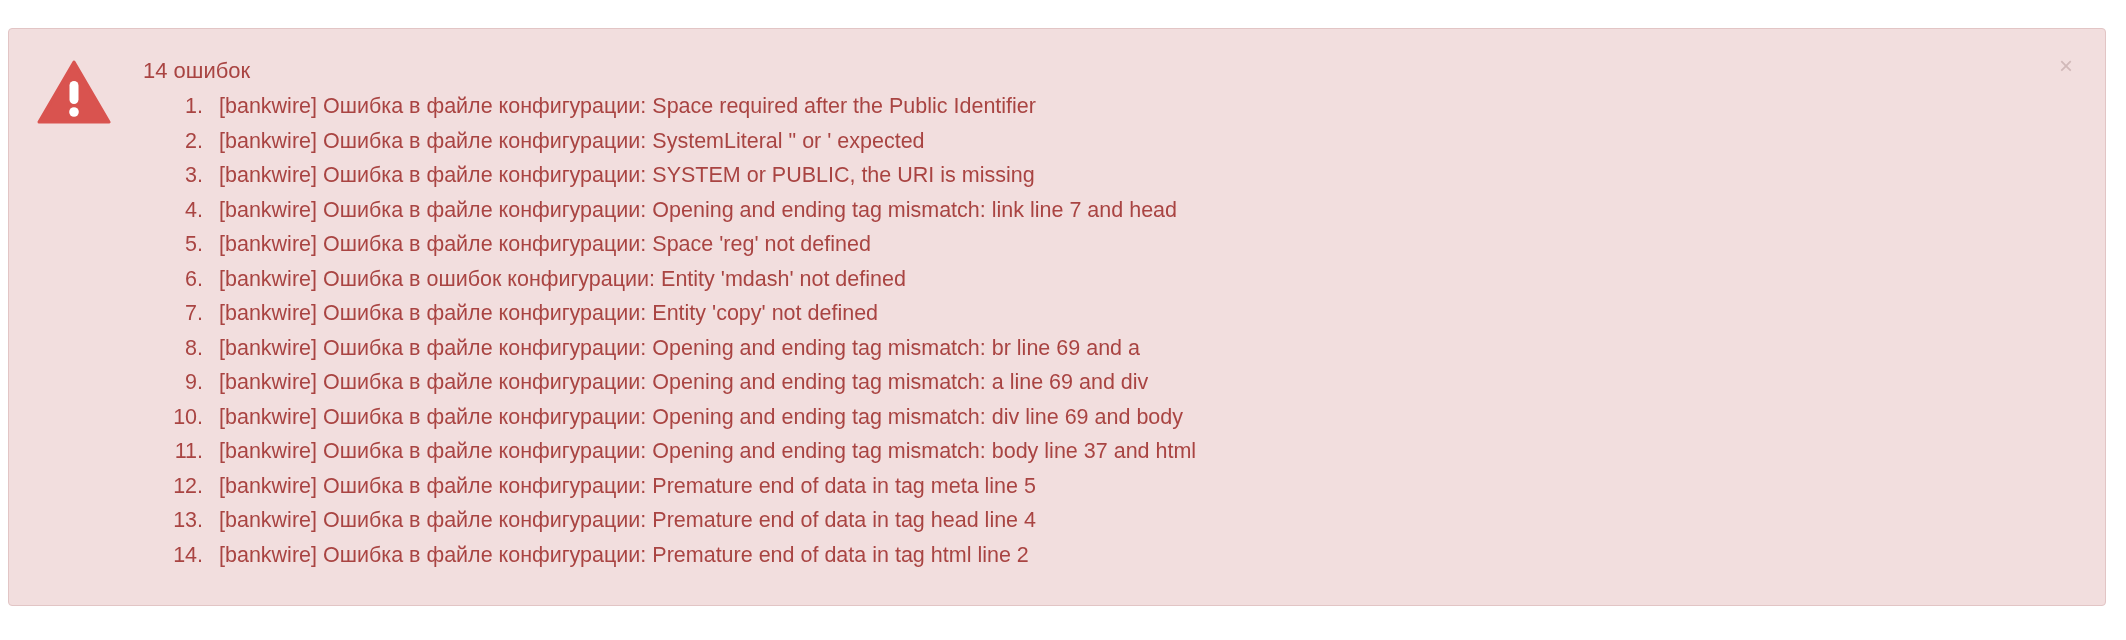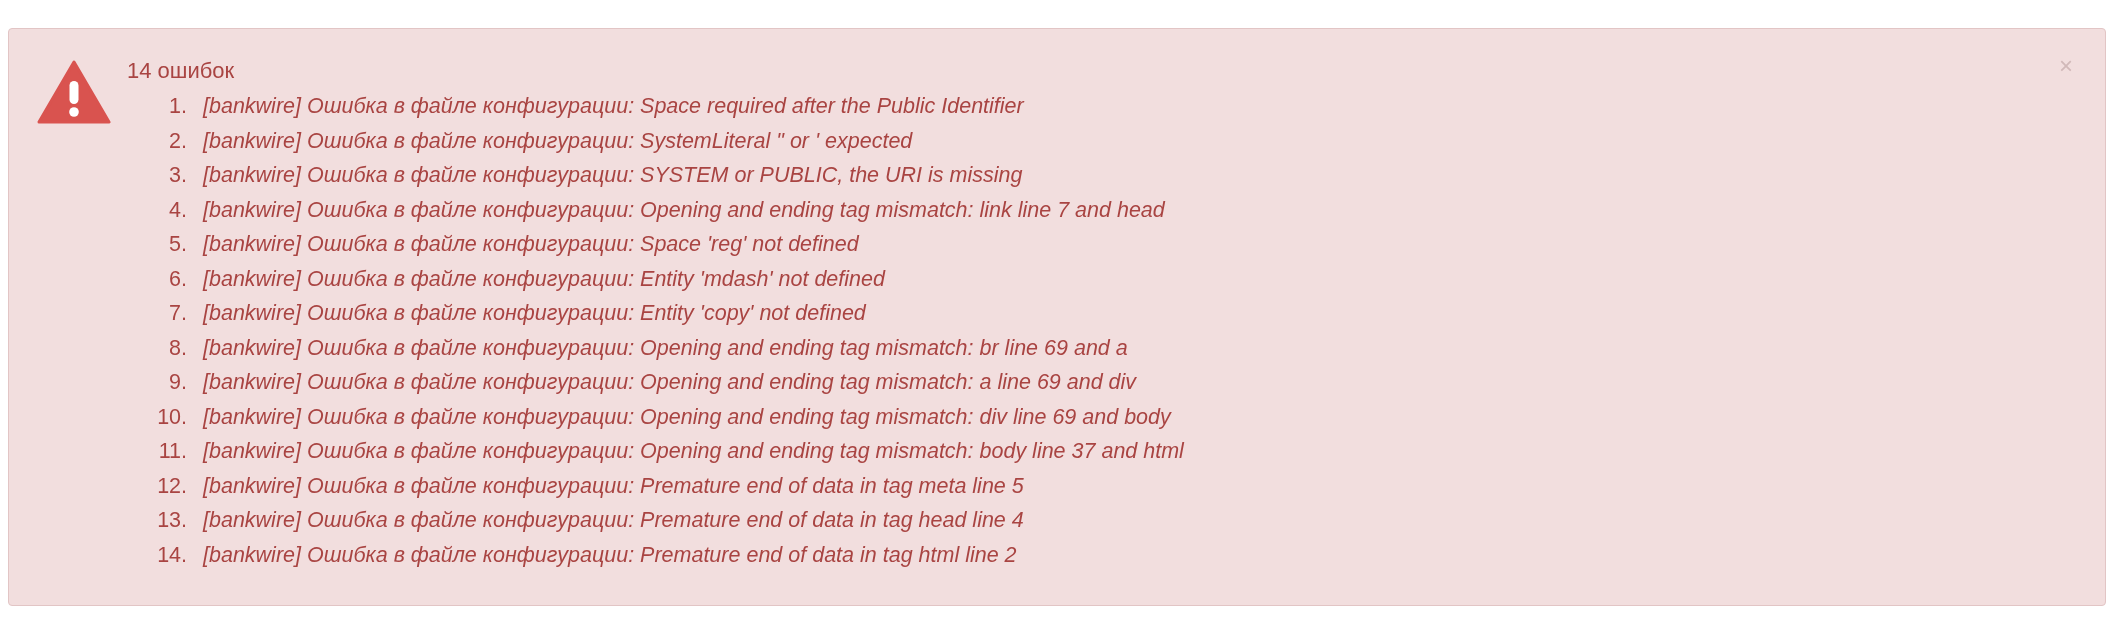--- a/index.html
+++ b/index.html
@@ -29,20 +29,21 @@
     padding: 0;
   }
 
   .alert-inner {
     position: relative;
     height: 100%;
     box-sizing: border-box;
     padding: 26px 30px 20px 28px;
     display: flex;
     align-items: flex-start;
+    gap: 16px;
   }
 
   .warn-icon {
     flex: 0 0 auto;
     width: 74px;
     height: 66px;
     margin-top: 4px;
     margin-right: 10px;
   }
 
@@ -73,21 +74,20 @@
 
   ol.error-list li {
     font-size: 21.5px;
     line-height: 34.5px;
     color: #a94442;
     padding-left: 10px;
   }
 
   ol.error-list li span.msg {
     display: inline;
-    font-style: italic;
   }
 
   .close-btn {
     position: absolute;
     top: 24px;
     right: 26px;
     width: 26px;
     height: 26px;
     line-height: 24px;
     text-align: center;
@@ -117,21 +117,21 @@
 
     <div class="content">
       <div class="alert-title">14 ошибок</div>
 
       <ol class="error-list">
         <li><span class="msg">[bankwire] Ошибка в файле конфигурации: Space required after the Public Identifier</span></li>
         <li><span class="msg">[bankwire] Ошибка в файле конфигурации: SystemLiteral " or ' expected</span></li>
         <li><span class="msg">[bankwire] Ошибка в файле конфигурации: SYSTEM or PUBLIC, the URI is missing</span></li>
         <li><span class="msg">[bankwire] Ошибка в файле конфигурации: Opening and ending tag mismatch: link line 7 and head</span></li>
         <li><span class="msg">[bankwire] Ошибка в файле конфигурации: Space 'reg' not defined</span></li>
-        <li><span class="msg">[bankwire] Ошибка в файле конфигурации: Entity 'mdash' not defined</span></li>
+        <li><span class="msg">[bankwire] Ошибка в ошибок конфигурации: Entity 'mdash' not defined</span></li>
         <li><span class="msg">[bankwire] Ошибка в файле конфигурации: Entity 'copy' not defined</span></li>
         <li><span class="msg">[bankwire] Ошибка в файле конфигурации: Opening and ending tag mismatch: br line 69 and a</span></li>
         <li><span class="msg">[bankwire] Ошибка в файле конфигурации: Opening and ending tag mismatch: a line 69 and div</span></li>
         <li><span class="msg">[bankwire] Ошибка в файле конфигурации: Opening and ending tag mismatch: div line 69 and body</span></li>
         <li><span class="msg">[bankwire] Ошибка в файле конфигурации: Opening and ending tag mismatch: body line 37 and html</span></li>
         <li><span class="msg">[bankwire] Ошибка в файле конфигурации: Premature end of data in tag meta line 5</span></li>
         <li><span class="msg">[bankwire] Ошибка в файле конфигурации: Premature end of data in tag head line 4</span></li>
         <li><span class="msg">[bankwire] Ошибка в файле конфигурации: Premature end of data in tag html line 2</span></li>
       </ol>
     </div>

